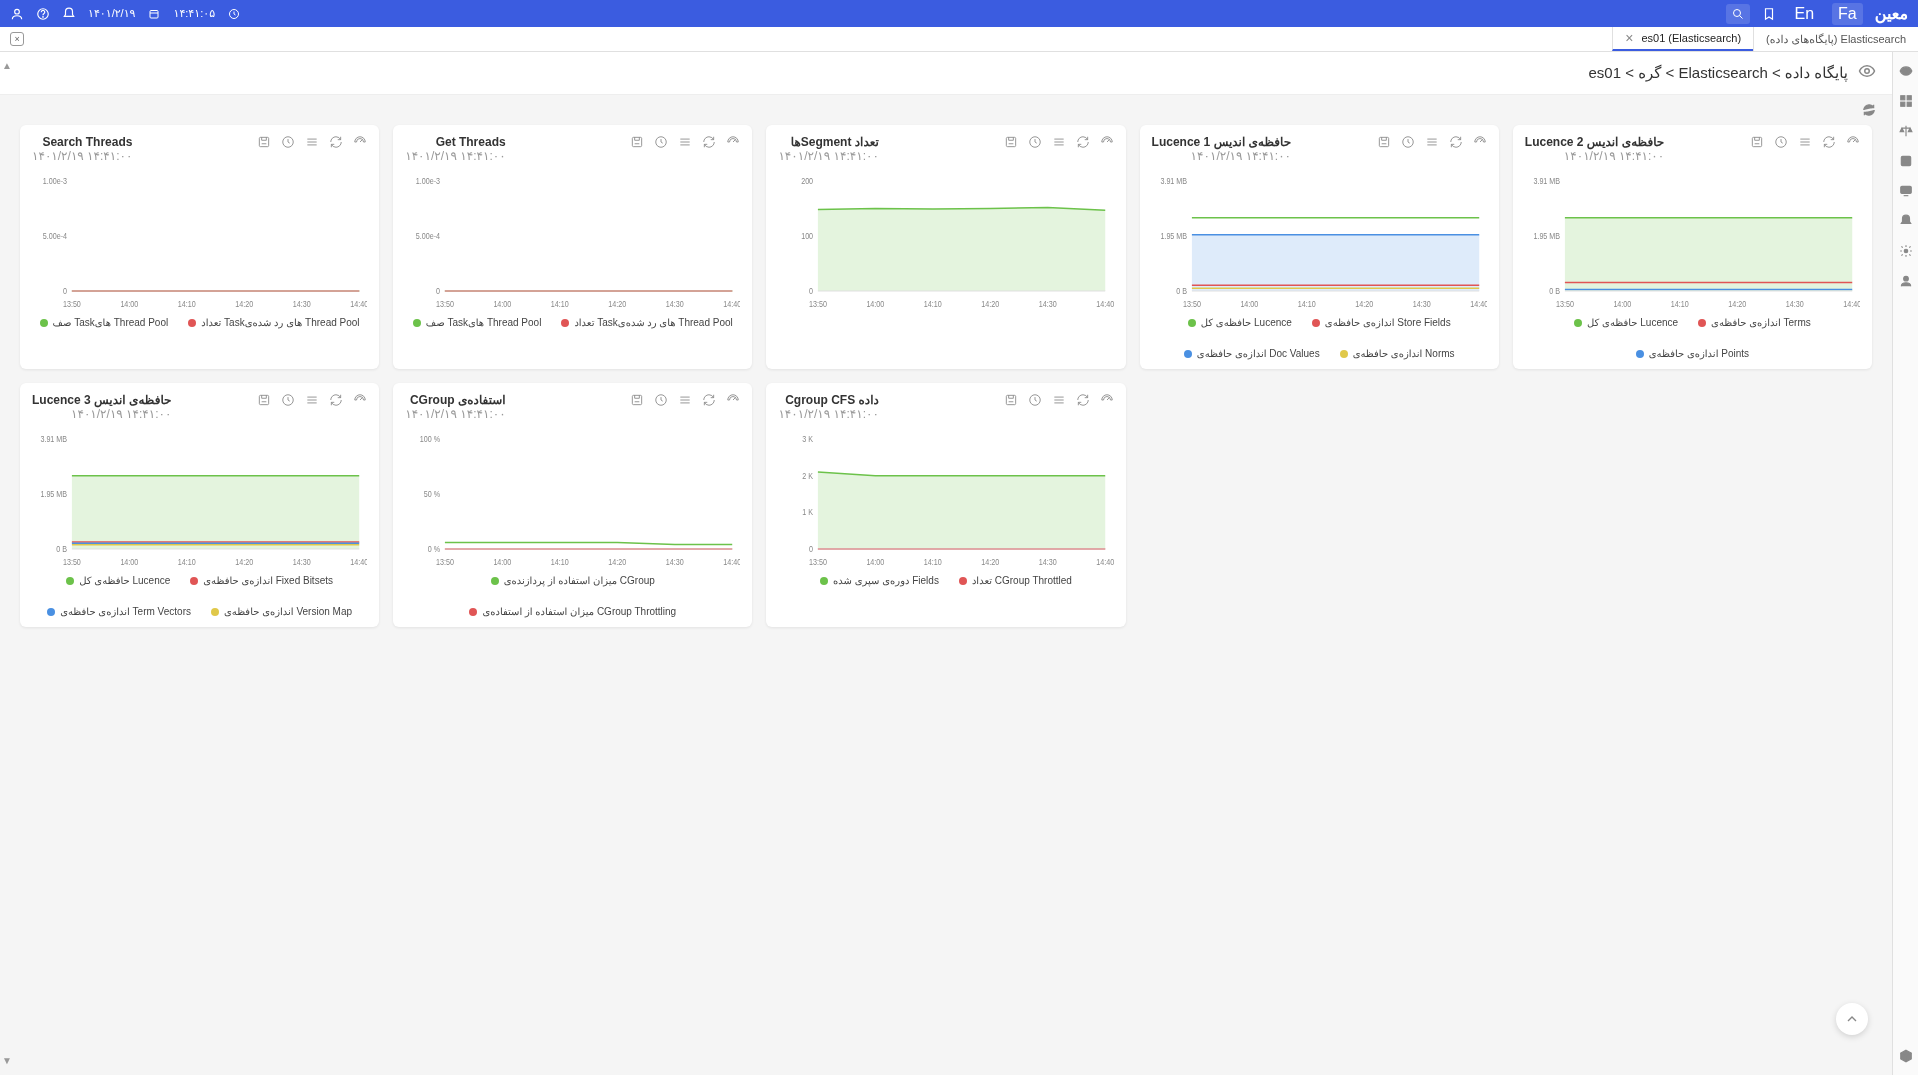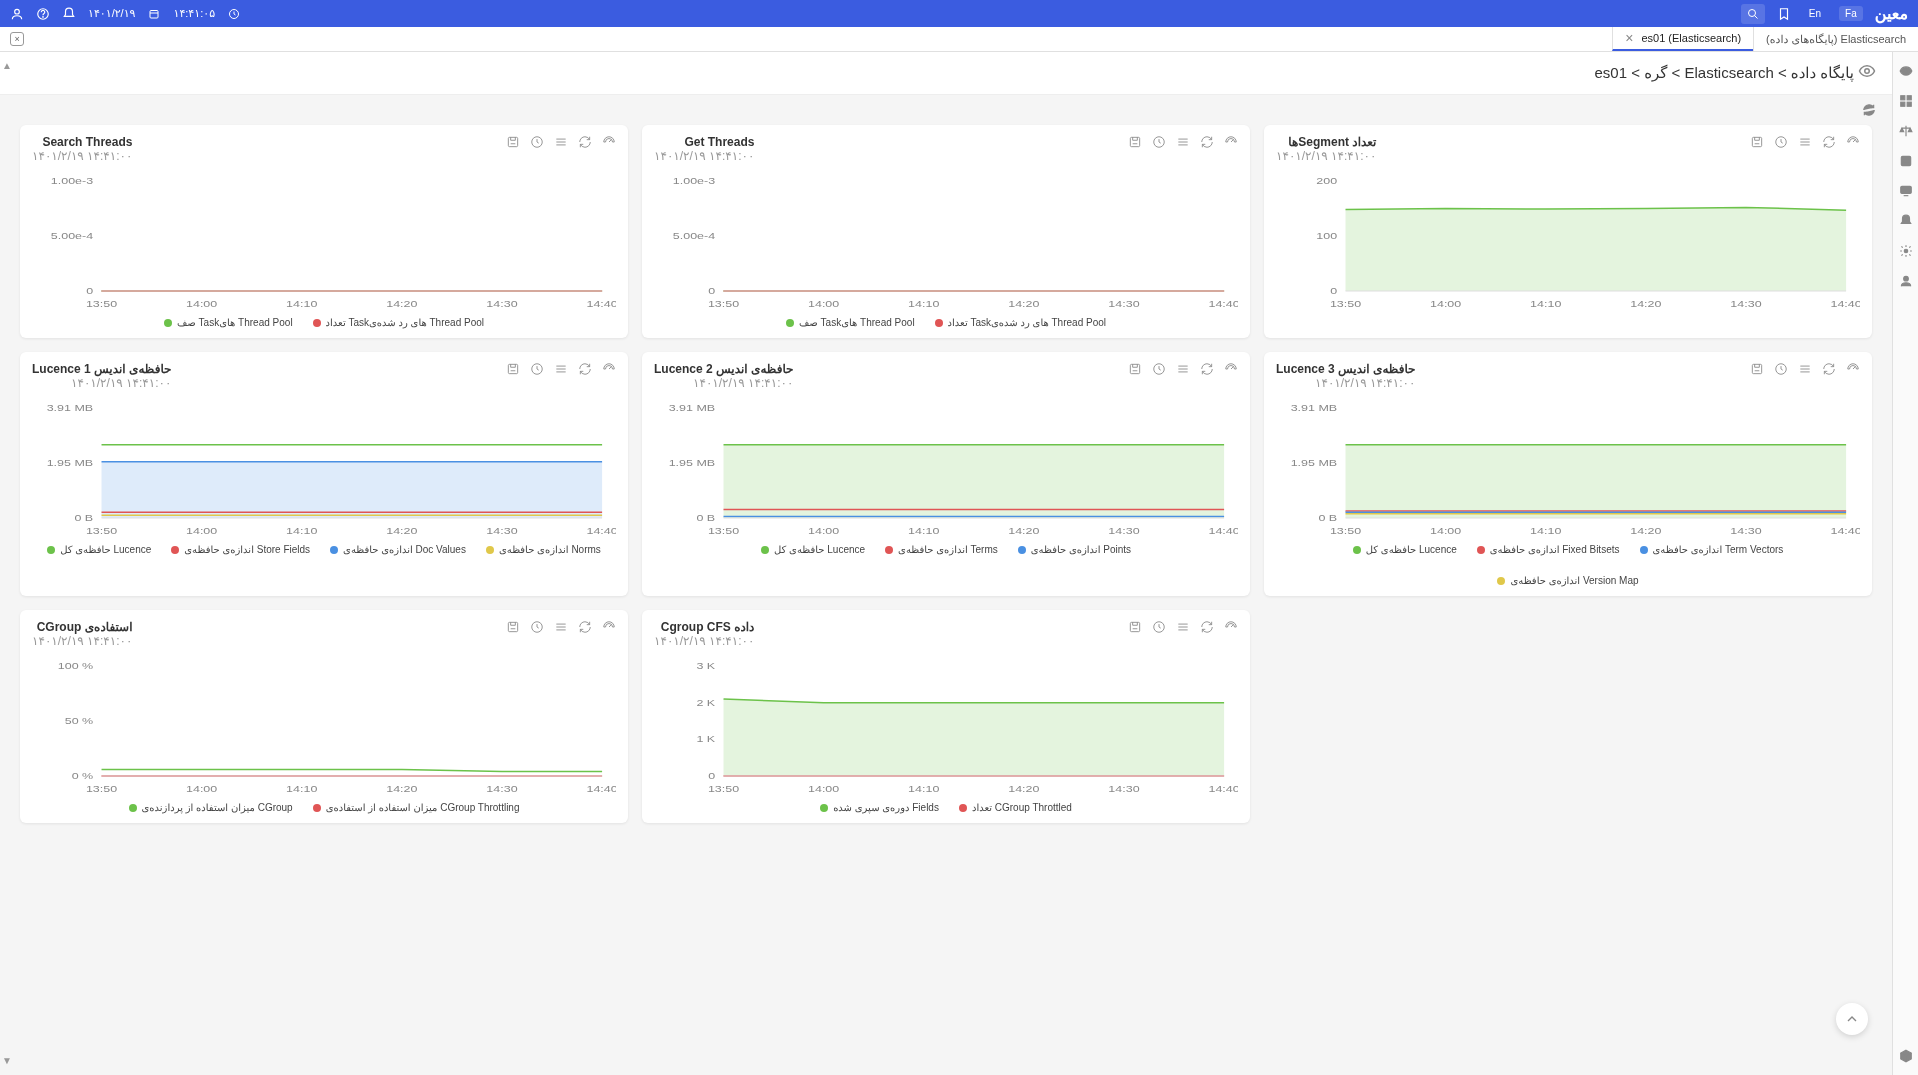--- a/index.html
+++ b/index.html
@@ -1,38 +1,38 @@
 <!DOCTYPE html>
 <html dir="rtl"><head>
 <meta charset="utf-8">
 <style>
 * { margin: 0; padding: 0; box-sizing: border-box; font-family: -apple-system, BlinkMacSystemFont, "Segoe UI", Tahoma, sans-serif; }
 body { background: #f5f5f5; direction: rtl; }
 .topbar { background: #3b5ce0; height: 27px; display: flex; align-items: center; justify-content: space-between; padding: 0 10px; color: #fff; font-size: 11px; }
 .topbar-right, .topbar-left { display: flex; align-items: center; gap: 12px; }
 .topbar-icon { width: 14px; height: 14px; display: inline-flex; align-items: center; justify-content: center; }
-.lang-badge { background: rgba(255,255,255,0.15); padding: 2px 6px; border-radius: 3px; font-size: 10px; cursor: pointer; }
+.lang-badge { background: rgba(255,255,255,0.15); padding: 2px 6px; border-radius: 3px; font-size: 16px; cursor: pointer; }
 .search-btn { background: rgba(255,255,255,0.15); padding: 4px 6px; border-radius: 3px; cursor: pointer; display: inline-flex; }
 .logo { font-size: 16px; font-weight: bold; letter-spacing: 1px; }
 .tabbar { background: #fff; height: 25px; border-bottom: 1px solid #e0e0e0; display: flex; align-items: stretch; font-size: 11px; padding-right: 0; }
 .tabbar-left-actions { margin-right: auto; display: flex; align-items: center; padding-left: 10px; }
 .close-all-icon { border: 1px solid #999; border-radius: 3px; width: 14px; height: 14px; display: inline-flex; align-items: center; justify-content: center; font-size: 9px; color: #666; cursor: pointer; }
 .tab { padding: 0 12px; display: flex; align-items: center; gap: 8px; border-left: 1px solid #e0e0e0; cursor: pointer; color: #555; }
 .tab.active { background: #fff; color: #222; border-bottom: 2px solid #3b5ce0; }
 .tab-close { color: #888; font-size: 14px; cursor: pointer; }
 .layout { display: flex; height: calc(100vh - 52px); }
 .right-sidebar { width: 26px; background: #fafafa; border-left: 1px solid #e0e0e0; display: flex; flex-direction: column; align-items: center; padding-top: 12px; gap: 16px; }
 .sidebar-icon { width: 14px; height: 14px; color: #888; cursor: pointer; display: flex; align-items: center; justify-content: center; }
 .sidebar-icon svg { width: 14px; height: 14px; fill: currentColor; }
 .main { flex: 1; overflow-y: auto; padding: 0 0 20px 0; position: relative; }
-.breadcrumb-bar { padding: 10px 16px; display: flex; align-items: center; gap: 4px; background: #fff; border-bottom: 1px solid #eee; }
+.breadcrumb-bar { padding: 10px 16px; display: flex; align-items: center; gap: 10px; background: #fff; border-bottom: 1px solid #eee; }
 .breadcrumb { font-size: 15px; color: #333; }
 .eye-icon { color: #888; }
 .refresh-row { padding: 8px 16px; }
-.grid { display: grid; grid-template-columns: repeat(3, 1fr); gap: 14px; padding: 0 20px; direction: ltr; }
+.grid { display: grid; grid-template-columns: repeat(5, 1fr); gap: 14px; padding: 0 20px; direction: ltr; }
 .panel { background: #fff; border-radius: 6px; box-shadow: 0 1px 3px rgba(0,0,0,0.08); padding: 10px 12px; direction: rtl; }
 .panel-header { display: flex; justify-content: space-between; align-items: flex-start; margin-bottom: 8px; }
 .panel-title-group { text-align: right; }
 .panel-title { font-size: 12px; font-weight: 600; color: #333; }
 .panel-subtitle { font-size: 12px; color: #999; direction: ltr; text-align: right; }
 .panel-actions { display: flex; gap: 10px; color: #888; }
 .panel-action-icon { width: 14px; height: 14px; cursor: pointer; display: inline-flex; align-items: center; justify-content: center; }
 .chart-area { height: 140px; direction: ltr; position: relative; text-align: center; }
 .chart-svg { width: 100%; height: 100%; }
 .chart-legend { display: flex; flex-wrap: wrap; justify-content: center; gap: 20px; font-size: 10px; color: #444; margin-top: 6px; direction: ltr; }

